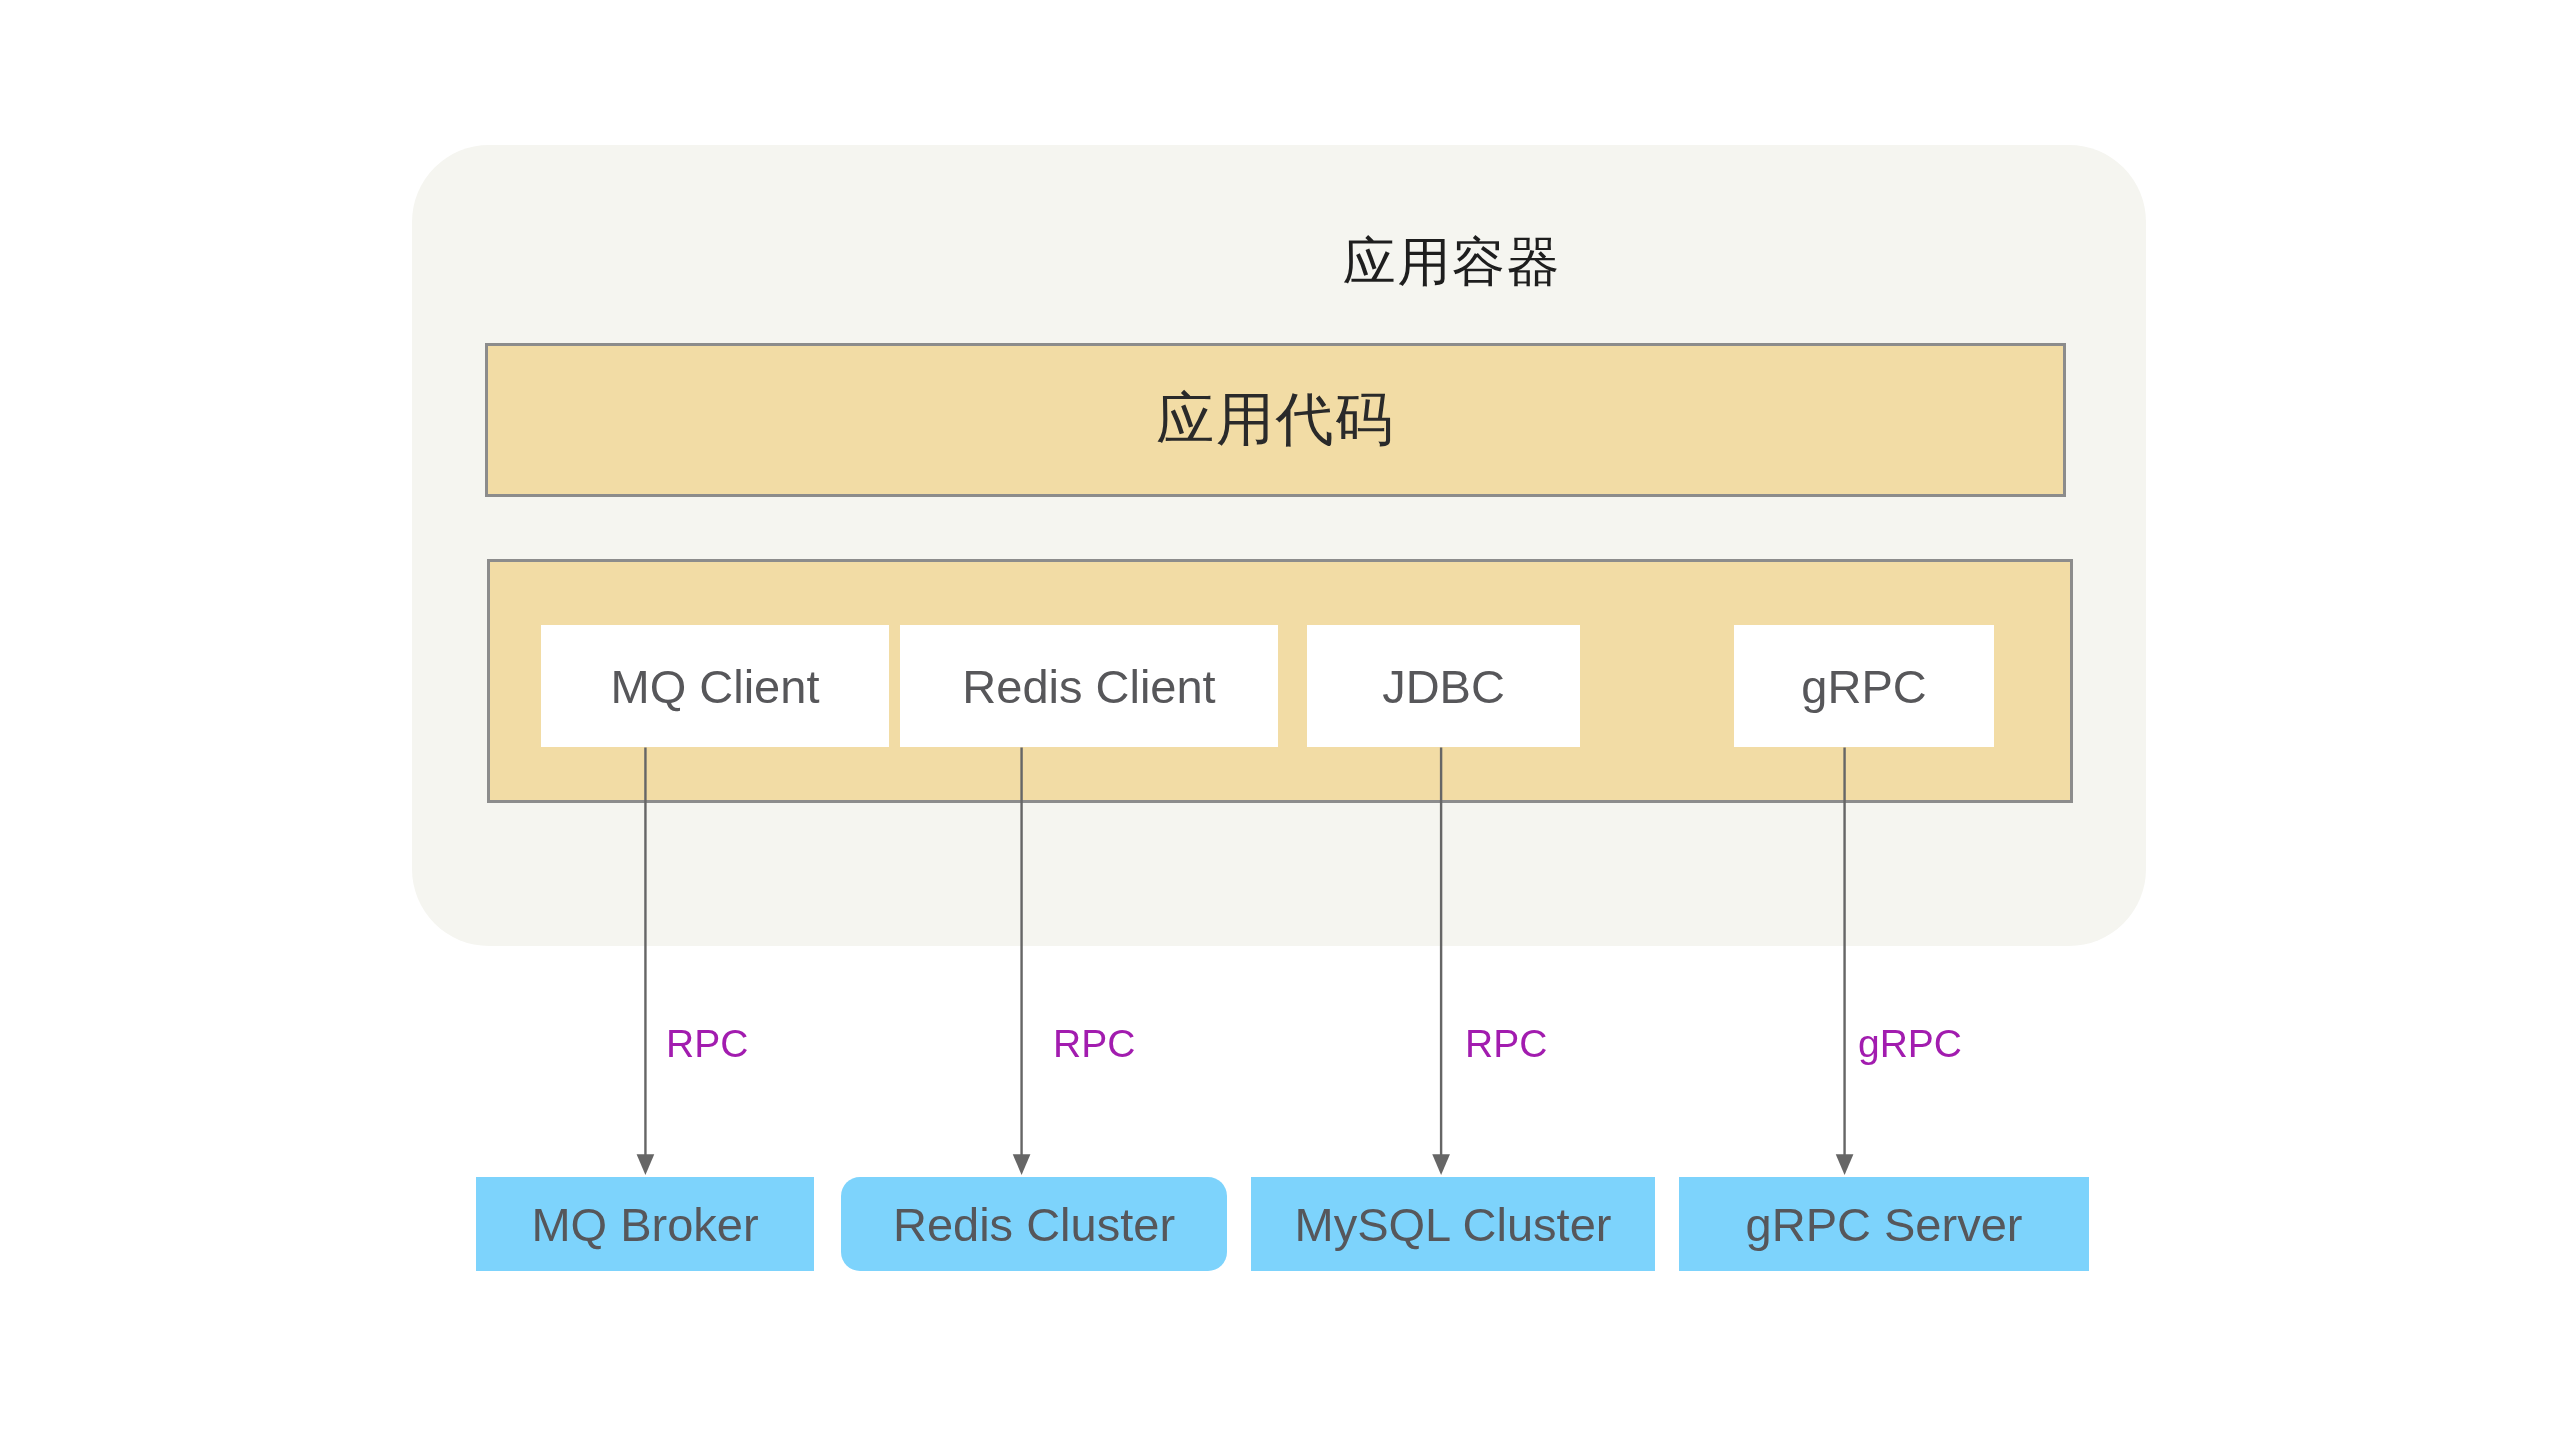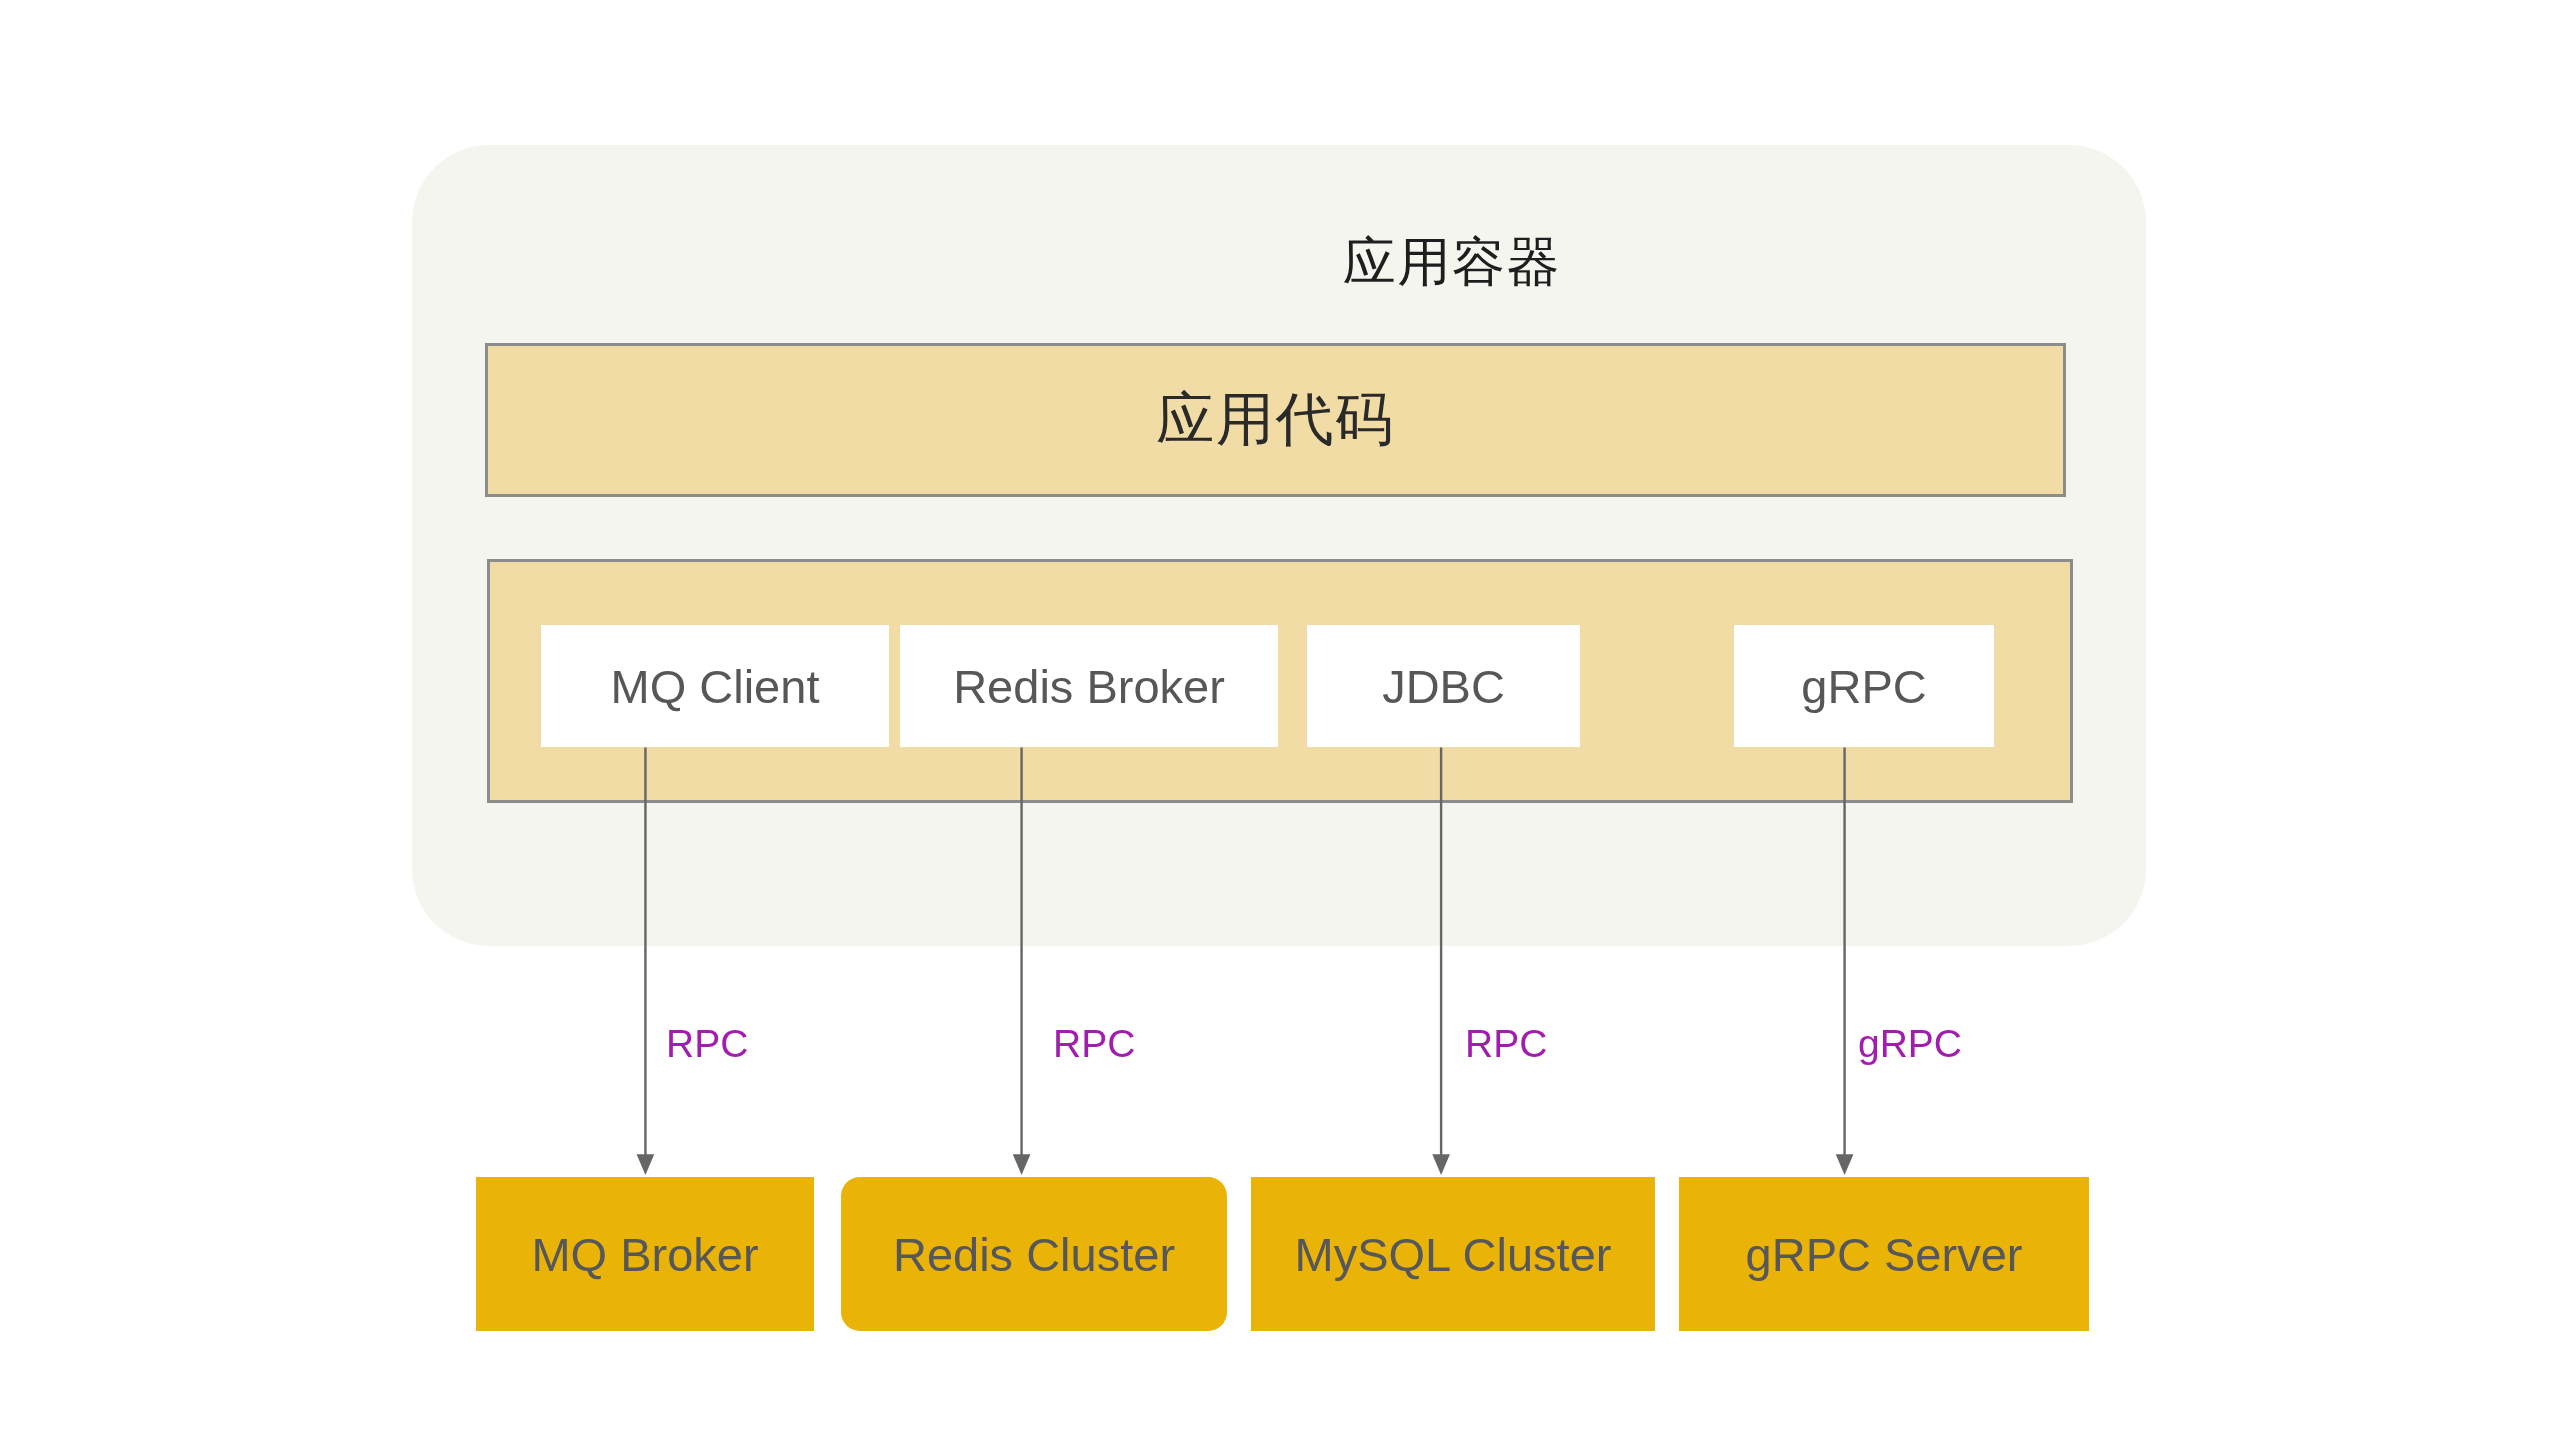--- a/index.html
+++ b/index.html
@@ -65,22 +65,22 @@
     top: 1022px;
     font-size: 39px;
     color: #a21caf;
   }
   .edge-label-1 { left: 666px; }
   .edge-label-2 { left: 1053px; }
   .edge-label-3 { left: 1465px; }
   .edge-label-4 { left: 1858px; }
   .target-box {
     position: absolute;
-    top: 1177px; height: 154px;
-    background: #eab308;
+    top: 1177px; height: 94px;
+    background: #7dd3fc;
     display: flex; align-items: center; justify-content: center;
     font-size: 47px;
     color: #56575B;
   }
   .target-mq    { left: 476px;  width: 338px; }
   .target-redis { left: 841px; width: 386px; border-radius: 19px; }
   .target-mysql { left: 1251px; width: 404px; }
   .target-grpc  { left: 1679px; width: 410px; }
 </style>
 </head>
@@ -95,21 +95,21 @@
   <div class="code-box">
     <span>应用代码</span>
   </div>
 
   <div class="clients-box"></div>
 
   <div class="client-box client-mq">
     <span>MQ Client</span>
   </div>
   <div class="client-box client-redis">
-    <span>Redis Broker</span>
+    <span>Redis Client</span>
   </div>
   <div class="client-box client-jdbc">
     <span>JDBC</span>
   </div>
   <div class="client-box client-grpc">
     <span>gRPC</span>
   </div>
 
   <svg class="edges-svg" width="2576" height="1429" viewBox="0 0 3205 1778">
     <g>

